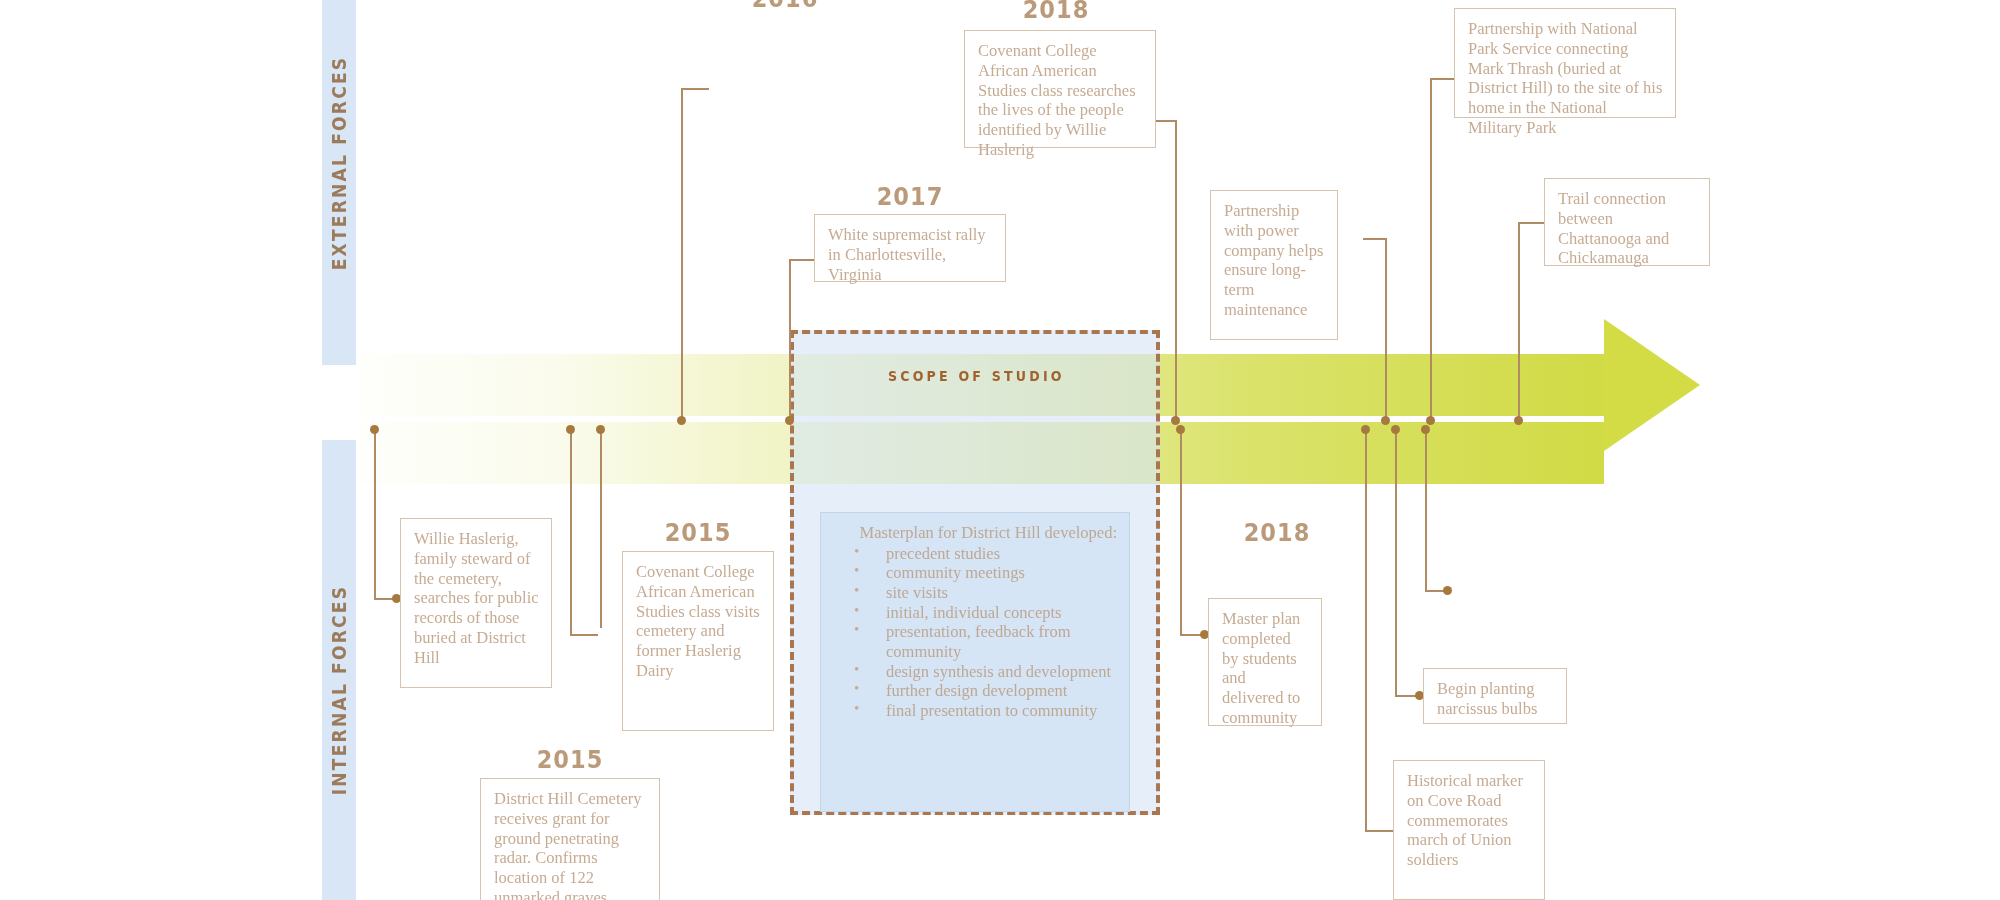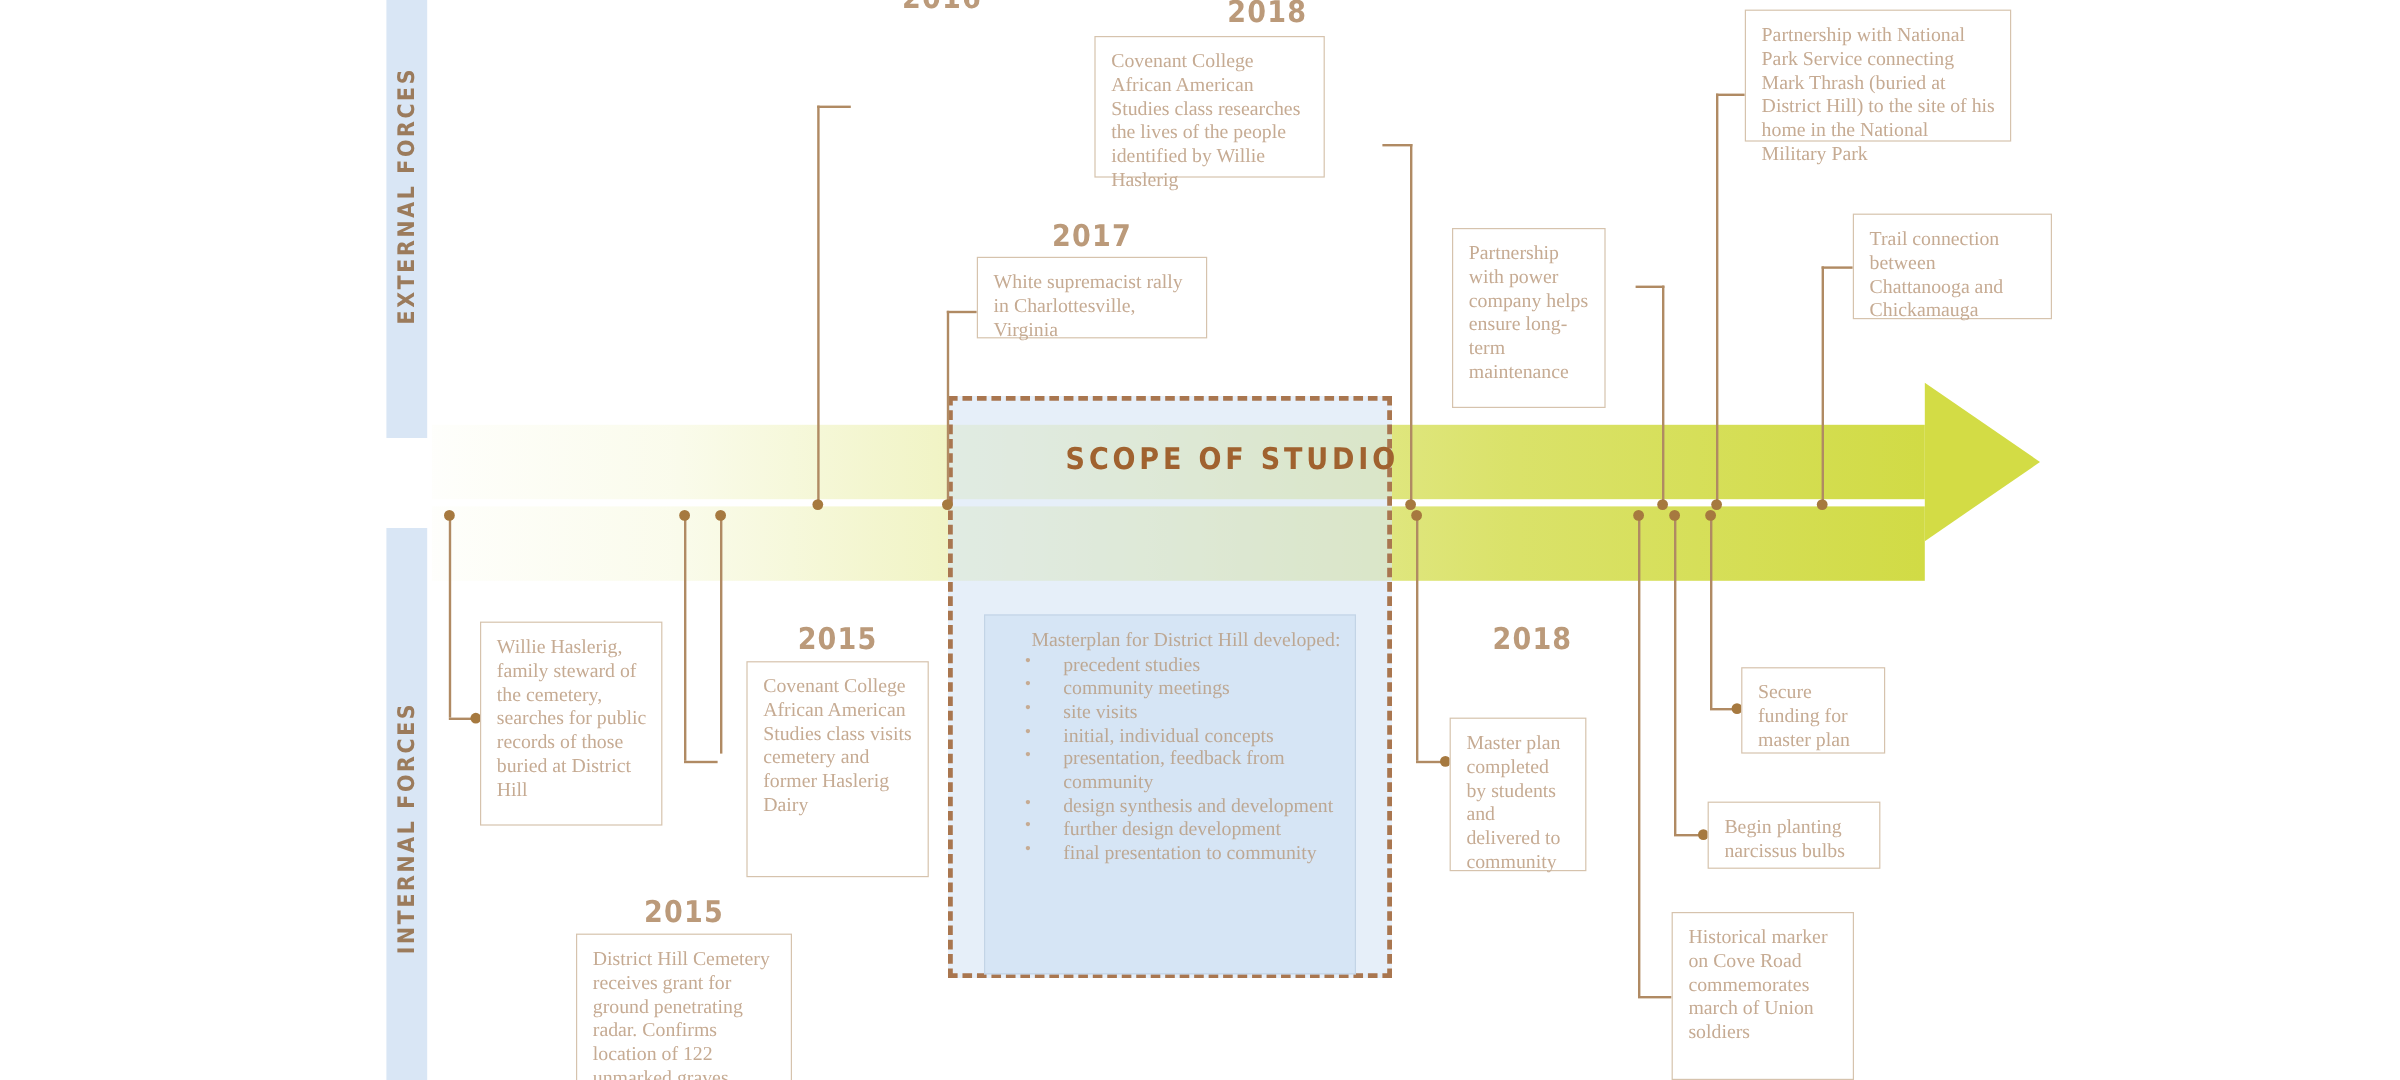--- a/index.html
+++ b/index.html
@@ -43,21 +43,21 @@
   
   #scope-box{
     position:absolute;
     border:4px dashed #a9764f;
     background:rgba(214,229,245,0.62);
     box-sizing:border-box;
   }
   #scope-label{
     position:absolute;
     font-family:"DejaVu Sans Condensed","Liberation Sans",sans-serif;
-    font-weight:700;font-size:25px;letter-spacing:3.2px;
+    font-weight:700;font-size:14px;letter-spacing:3.2px;
     color:#a0622f;white-space:nowrap;
   }
 
   
   .card{
     position:absolute;box-sizing:border-box;
     border:1px solid #d6c3ad;
     background:#ffffff;
     color:#c6ab93;
     font-size:16.5px;line-height:1.20;
@@ -167,21 +167,21 @@
   <div class="dot" style="left:1391px;top:425px;"></div>
   <div class="dot" style="left:1415px;top:691px;"></div>
 
   <div class="conn v" style="left:1365px;top:430px;height:400px;"></div>
   <div class="conn h" style="left:1365px;top:830px;width:28px;"></div>
   <div class="dot" style="left:1361px;top:425px;"></div>
 
   <div class="year" style="left:709px;top:-16px;width:152px;">2016</div>
 
   <div class="year" style="left:960px;top:-5px;width:192px;">2018</div>
-  <div class="card" style="left:912px;top:30px;width:192px;height:118px;">
+  <div class="card" style="left:964px;top:30px;width:192px;height:118px;">
     <p>Covenant College African American Studies class researches the lives of the people identified by Willie Haslerig</p>
   </div>
 
   <div class="year" style="left:814px;top:182px;width:192px;">2017</div>
   <div class="card" style="left:814px;top:214px;width:192px;height:68px;">
     <p>White supremacist rally in Charlottesville, Virginia</p>
   </div>
 
   <div class="card" style="left:1210px;top:190px;width:128px;height:150px;">
     <p>Partnership with power company helps ensure long-term maintenance</p>
@@ -221,23 +221,20 @@
       <li>further design development</li>
       <li>final presentation to community</li>
     </ul>
   </div>
 
   <div class="year" style="left:1208px;top:518px;width:138px;">2018</div>
   <div class="card" style="left:1208px;top:551px;width:114px;height:128px;margin-top:47px;">
     <p>Master plan completed by students and delivered to community</p>
   </div>
 
-  <div class="card" style="left:1451px;top:556px;width:120px;height:72px;">
-    <p>Secure funding for master plan</p>
-  </div>
 
   <div class="card" style="left:1423px;top:668px;width:144px;height:56px;">
     <p>Begin planting narcissus bulbs</p>
   </div>
 
   <div class="card" style="left:1393px;top:760px;width:152px;height:140px;">
     <p>Historical marker on Cove Road commemorates march of Union soldiers</p>
   </div>
 
 </div>

